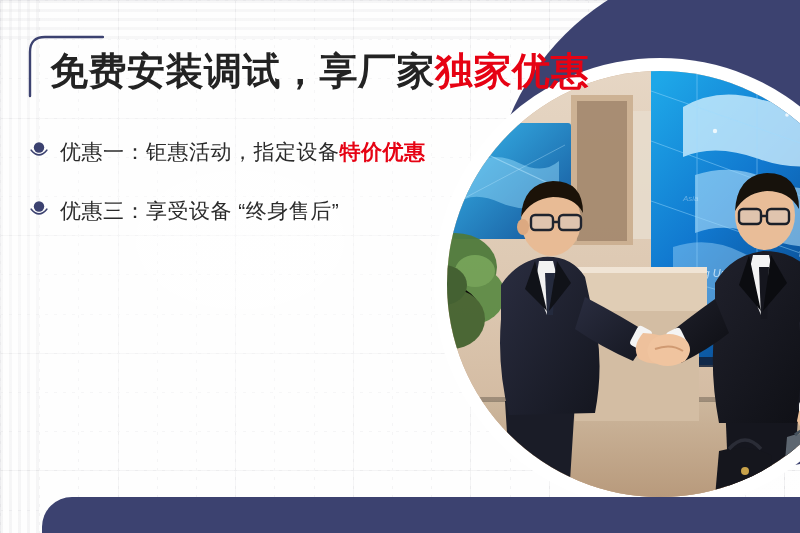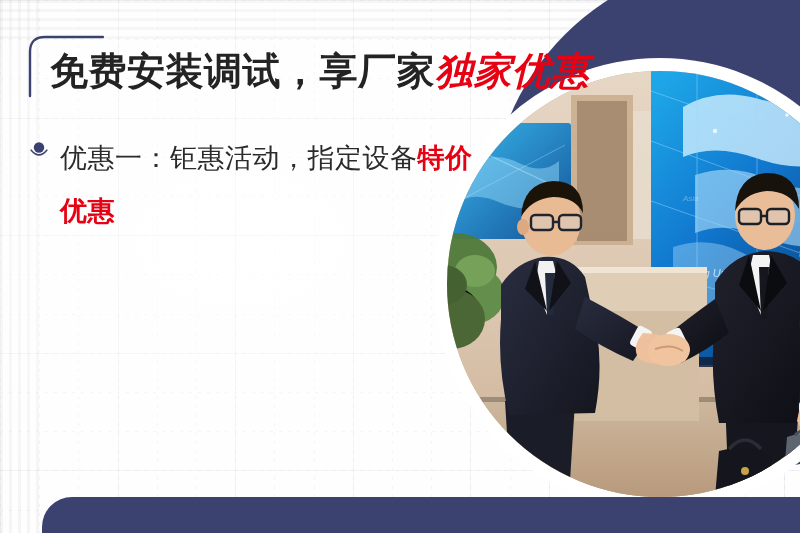--- a/index.html
+++ b/index.html
@@ -127,21 +127,20 @@
     top: 48px;
     font-size: 38px;
     font-weight: bold;
     letter-spacing: 0.5px;
     line-height: 1.25;
     white-space: nowrap;
     color: #232323;
   }
   #title .hl {
     color: #e60213;
-    font-style: italic;
   }
 
   
   #benefit-list {
     position: absolute;
     left: 28px;
     top: 132px;
     width: 470px;
   }
   .benefit-row {
@@ -150,21 +149,21 @@
     margin-bottom: 18px;
   }
   .bullet {
     flex: 0 0 auto;
     width: 22px;
     height: 22px;
     margin-top: 7px;
     margin-right: 10px;
   }
   .benefit-text {
-    font-size: 27px;
+    font-size: 21px;
     color: #2b2b2b;
     line-height: 1.95;
     letter-spacing: 0.5px;
   }
   .benefit-text .hl {
     color: #e60213;
     font-weight: bold;
   }
   .benefit-line2 {
     display: block;
@@ -367,19 +366,28 @@
       <svg class="bullet" viewBox="0 0 22 22" xmlns="http://www.w3.org/2000/svg">
         <circle cx="11" cy="8.5" r="5.2" fill="#3c4270"></circle>
         <path d="M3.2 11.2 Q11 20.5 18.8 11.2" fill="none" stroke="#3c4270" stroke-width="1.6" stroke-linecap="round"></path>
       </svg>
       <div class="benefit-text">
         <span>优惠一：</span><span>钜惠活动，指定设备</span><span class="hl">特价优惠</span>
       </div>
     </div>
 
 
+    <div class="benefit-row">
+      <svg class="bullet" viewBox="0 0 22 22" xmlns="http://www.w3.org/2000/svg">
+        <circle cx="11" cy="8.5" r="5.2" fill="#3c4270"></circle>
+        <path d="M3.2 11.2 Q11 20.5 18.8 11.2" fill="none" stroke="#3c4270" stroke-width="1.6" stroke-linecap="round"></path>
+      </svg>
+      <div class="benefit-text">
+        <span>优惠三：</span><span>享受设备 “终身售后”</span>
+      </div>
+    </div>
 
 
   </div>
 
   <div id="bottom-bar"></div>
 
 </div>
 
 </body></html>

